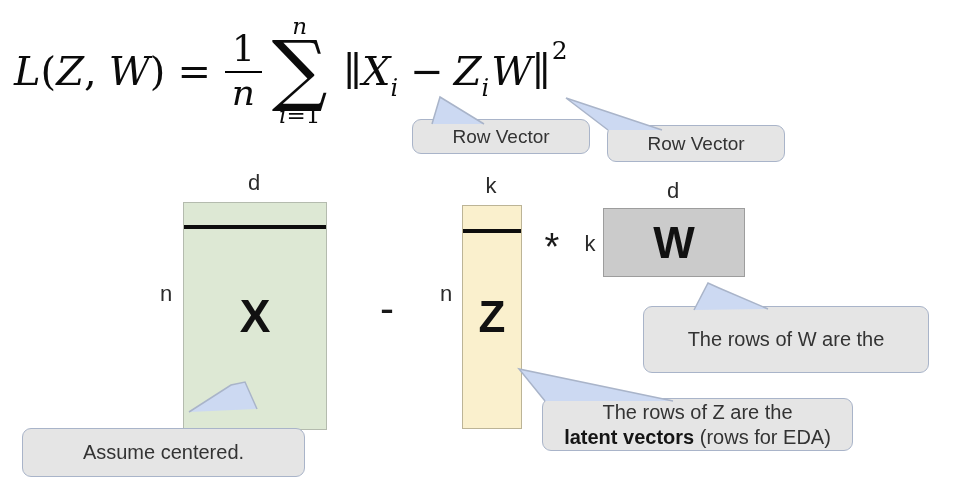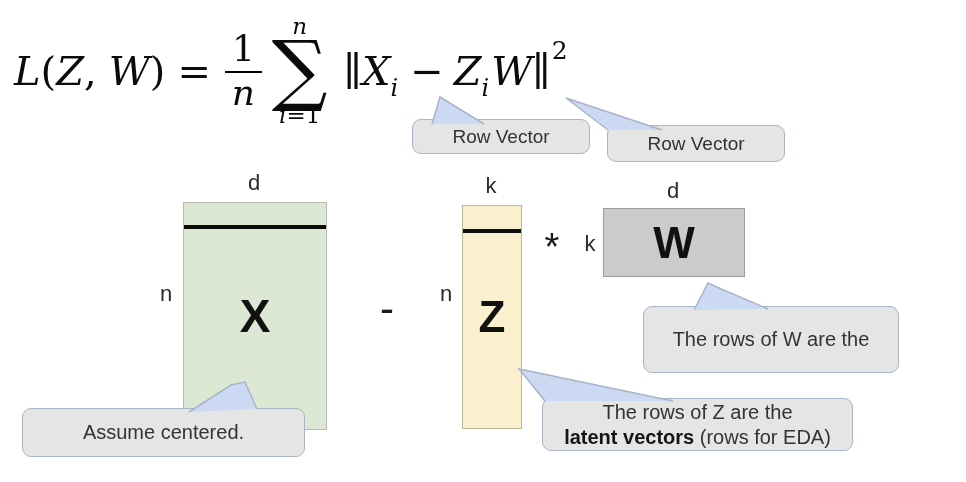--- a/index.html
+++ b/index.html
@@ -53,23 +53,23 @@
 
   
   .callout {
     position:absolute; background:#e5e5e5; border:1.5px solid #a9b4c9; border-radius:9px;
     display:flex; flex-direction:column; align-items:center; justify-content:center;
     color:#333333; text-align:center; box-sizing:border-box;
   }
   .callout .line { line-height:1.22; }
   .co-rv1 { left:412px; top:119px; width:178px; height:35px; font-size:19px; }
   .co-rv2 { left:607px; top:125px; width:178px; height:37px; font-size:19px; }
-  .co-x   { left:22px;  top:408px; width:283px; height:49px; font-size:20px; }
+  .co-x   { left:22px;  top:428px; width:283px; height:49px; font-size:20px; }
   .co-z   { left:542px; top:398px; width:311px; height:53px; font-size:20px; }
-  .co-w   { left:643px; top:306px; width:256px; height:67px; font-size:20px; }
+  .co-w   { left:643px; top:306px; width:286px; height:67px; font-size:20px; }
   .b { font-weight:bold; color:#151515; }
 
   .pointer-layer { position:absolute; left:0; top:0; width:966px; height:482px; pointer-events:none; }
 </style>
 </head>
 <body>
 
 <div class="canvas">
 
   <div class="formula">

